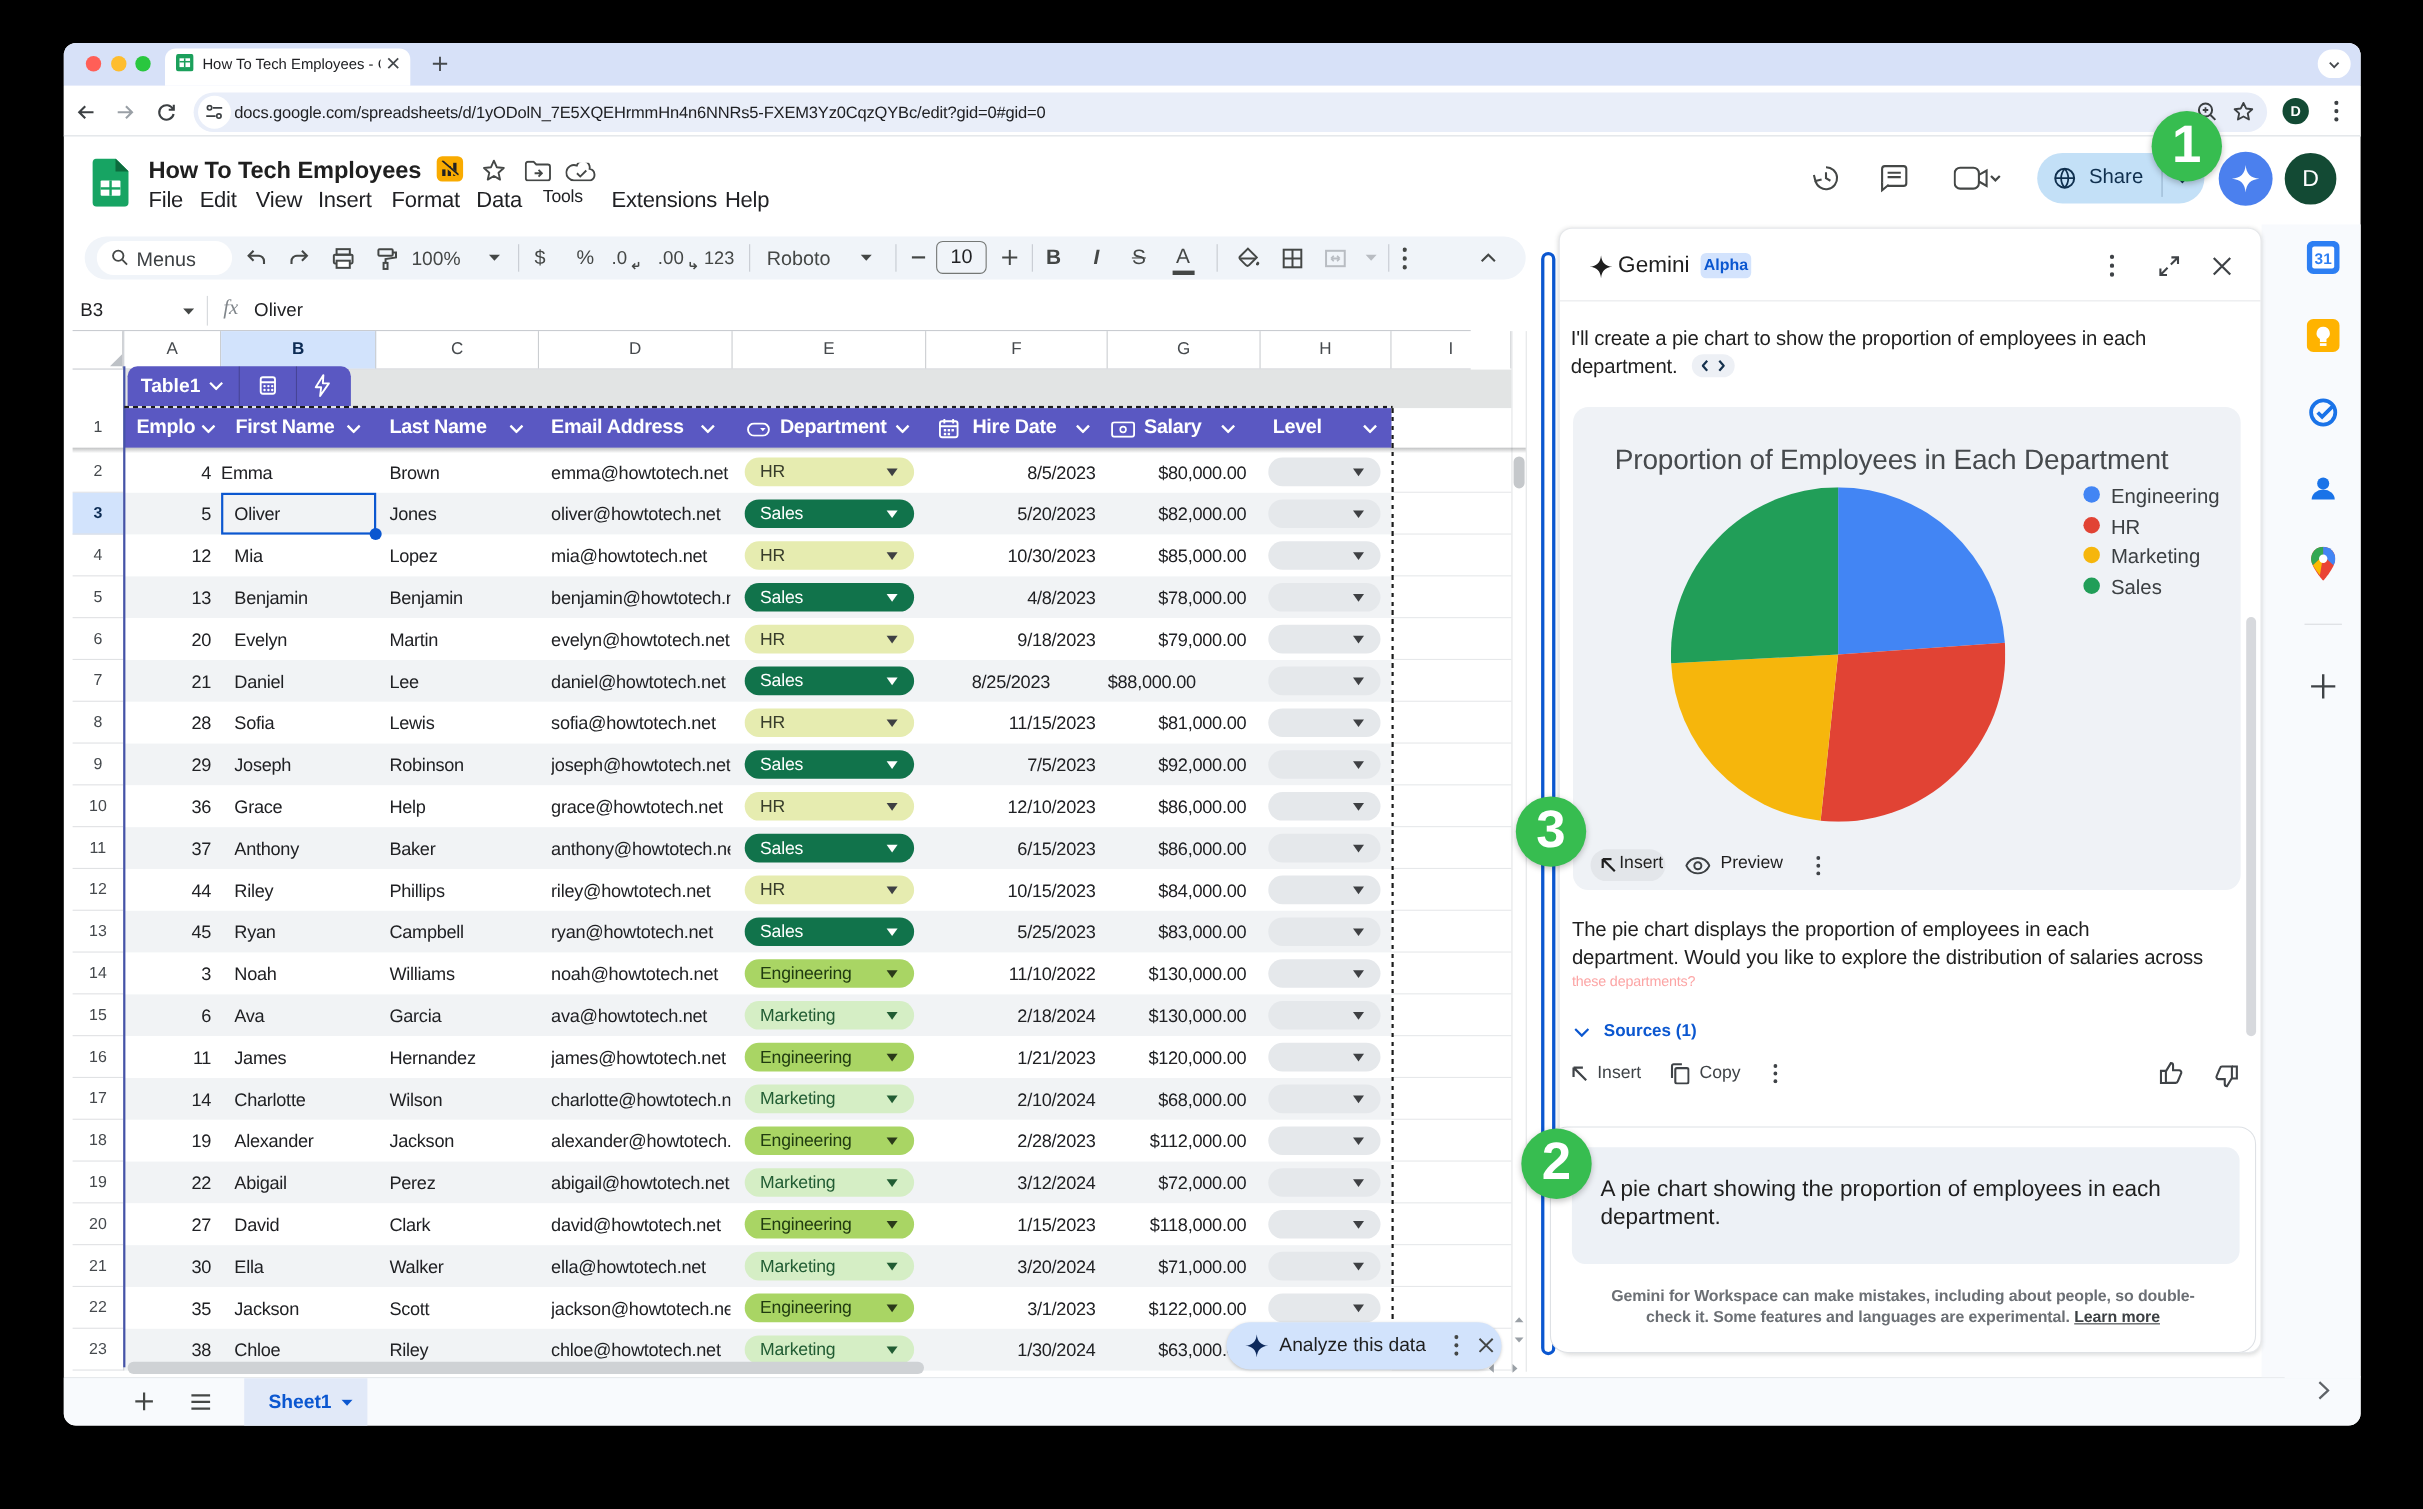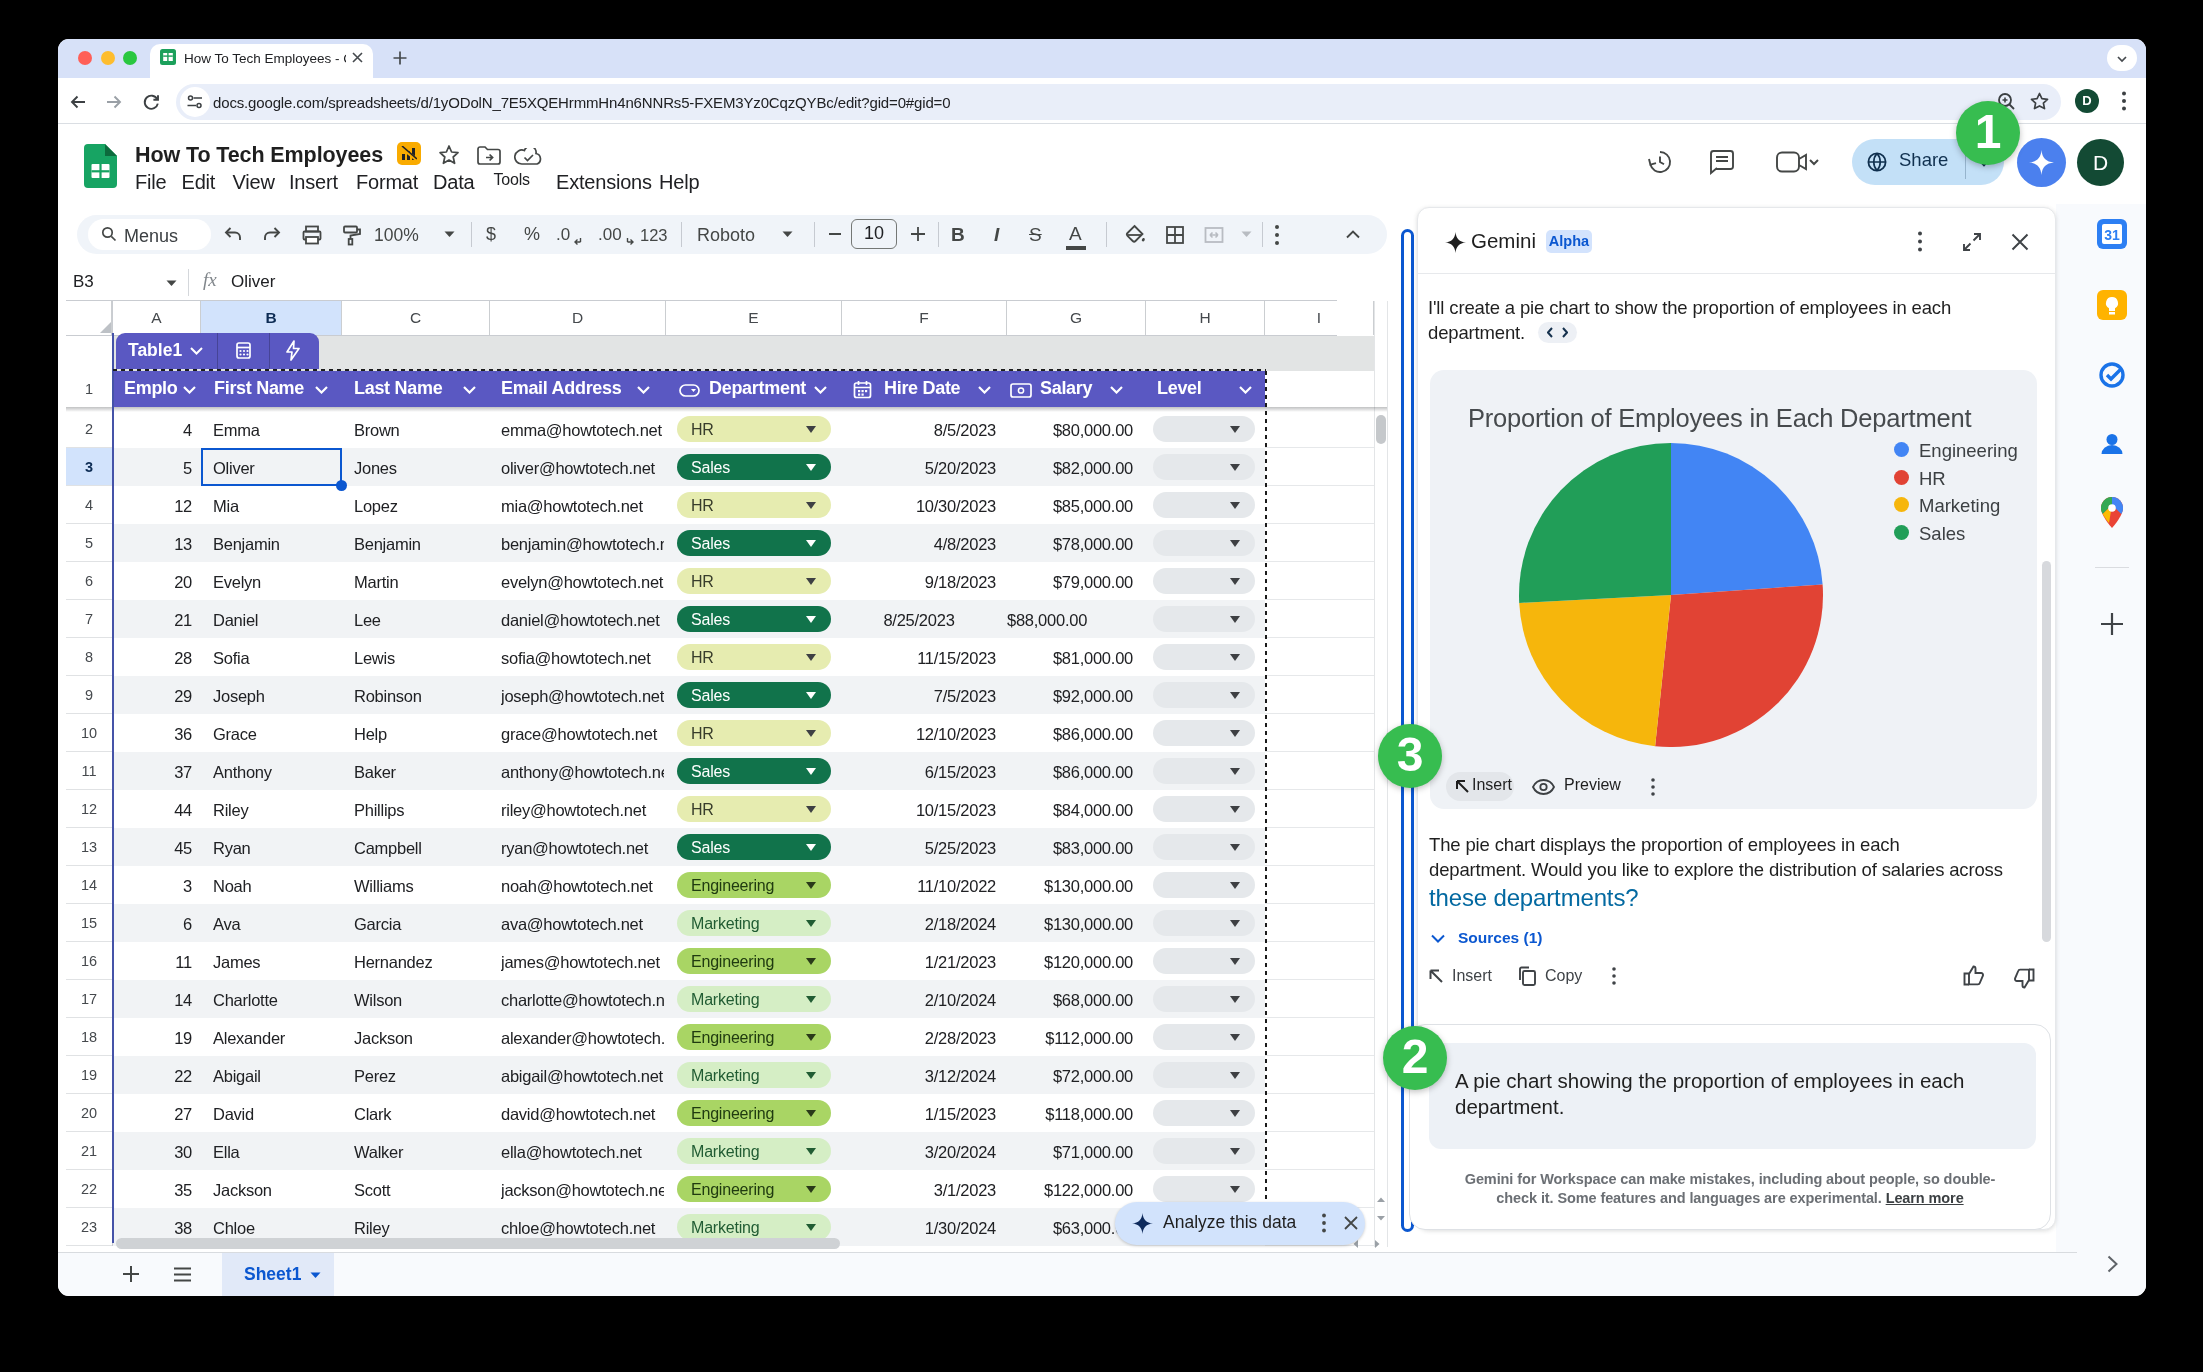--- a/index.html
+++ b/index.html
@@ -411,21 +411,21 @@
       <rect x="1" y="1" width="20" height="13" rx="2" fill="none" stroke="#fff" stroke-width="1.7"></rect>
       <circle cx="11" cy="7.5" r="2.6" fill="none" stroke="#fff" stroke-width="1.5"></circle>
     </svg>
   </div>
 <div class="ab" style="left:66px;top:371px;width:46px;height:36px;text-align:center;line-height:36px;font-size:14.5px;color:#45494D">1</div>
 <div class="ab" style="left:66px;top:407px;width:1321px;height:5px;background:linear-gradient(rgba(60,64,67,.32),rgba(60,64,67,0));z-index:5"></div>
 <div class="ab" style="left:113px;top:410px;width:1261px;height:38px">
 <div class="ab" style="left:0;top:0;width:1152px;height:38px;background:#FFFFFF"></div>
 <div class="ab" style="left:1152px;top:37px;width:109px;height:1px;background:#E6E8EA"></div>
 <div class="cell ab" style="left:0px;width:79px;text-align:right">4</div>
-<div class="cell ab" style="left:100px;width:125px">Emma</div>
+<div class="cell ab" style="left:88px;width:125px">Emma</div>
 <div class="cell ab" style="left:241px;width:132px">Brown</div>
 <div class="cell ab" style="left:388px;width:163px">emma@howtotech.net</div>
 <div class="chip ab" style="left:564px;width:154px;background:#E6ECB0;color:#383D2B"><span style="margin-left:14px">HR</span><div class="tri ab" style="left:129px;border-top-color:#3E4043"></div></div>
 <div class="cell ab" style="left:729px;width:154px;text-align:right">8/5/2023</div>
 <div class="cell ab" style="left:894px;width:126px;text-align:right">$80,000.00</div>
 <div class="ab" style="left:1040px;top:6px;width:102px;height:26px;border-radius:13px;background:#E5E8EB">
       <div class="tri ab" style="left:77px"></div>
     </div>
 </div>
 <div class="ab" style="left:66px;top:410px;width:46px;height:38px;text-align:center;line-height:38px;font-size:14.5px;color:#45494D;border-bottom:1px solid #E0E2E4;">2</div>
@@ -881,21 +881,21 @@
 <div class="ab" style="left:1564px;top:776px;font-size:16px;color:#1F1F1F;white-space:nowrap;font-weight:500">Preview</div>
 <div class="ab" style="left:1651px;top:778px;">
     <svg class="ic" width="4" height="18" viewBox="0 0 4 18">
       <circle cx="2" cy="2" r="1.8" fill="#3F4347"></circle>
       <circle cx="2" cy="9" r="1.8" fill="#3F4347"></circle>
       <circle cx="2" cy="16" r="1.8" fill="#3F4347"></circle>
     </svg>
   </div>
 <div class="ab" style="left:1429px;top:834px;font-size:18.5px;color:#1f1f1f;letter-spacing:-0.15px">The pie chart displays the proportion of employees in each</div>
 <div class="ab" style="left:1429px;top:859px;font-size:18.5px;color:#1f1f1f;letter-spacing:-0.15px">department. Would you like to explore the distribution of salaries across</div>
-<div class="ab" style="left:1429px;top:884px;font-size:24px;color:#0369a1;letter-spacing:-0.15px">these departments?</div>
+<div class="ab" style="left:1429px;top:884px;font-size:13px;color:#fca5a5;letter-spacing:-0.15px">these departments?</div>
 <div class="ab" style="left:1431px;top:934px;">
     <svg class="ic" width="14" height="9" viewBox="0 0 14 9">
       <path d="M1 1.5 L7 7.5 L13 1.5" stroke="#0B57D0" stroke-width="2" fill="none"></path>
     </svg>
   </div>
 <div class="ab" style="left:1458px;top:929px;font-size:15.5px;color:#0B57D0;white-space:nowrap;font-weight:600">Sources (1)</div>
 <div class="ab" style="left:1428px;top:968px;">
     <svg class="ic" width="16" height="16" viewBox="0 0 16 16">
       <path d="M2.5 2.5 H11 M2.5 2.5 V11 M3 3 L14 14" stroke="#3F4347" stroke-width="2" fill="none"></path>
     </svg>

